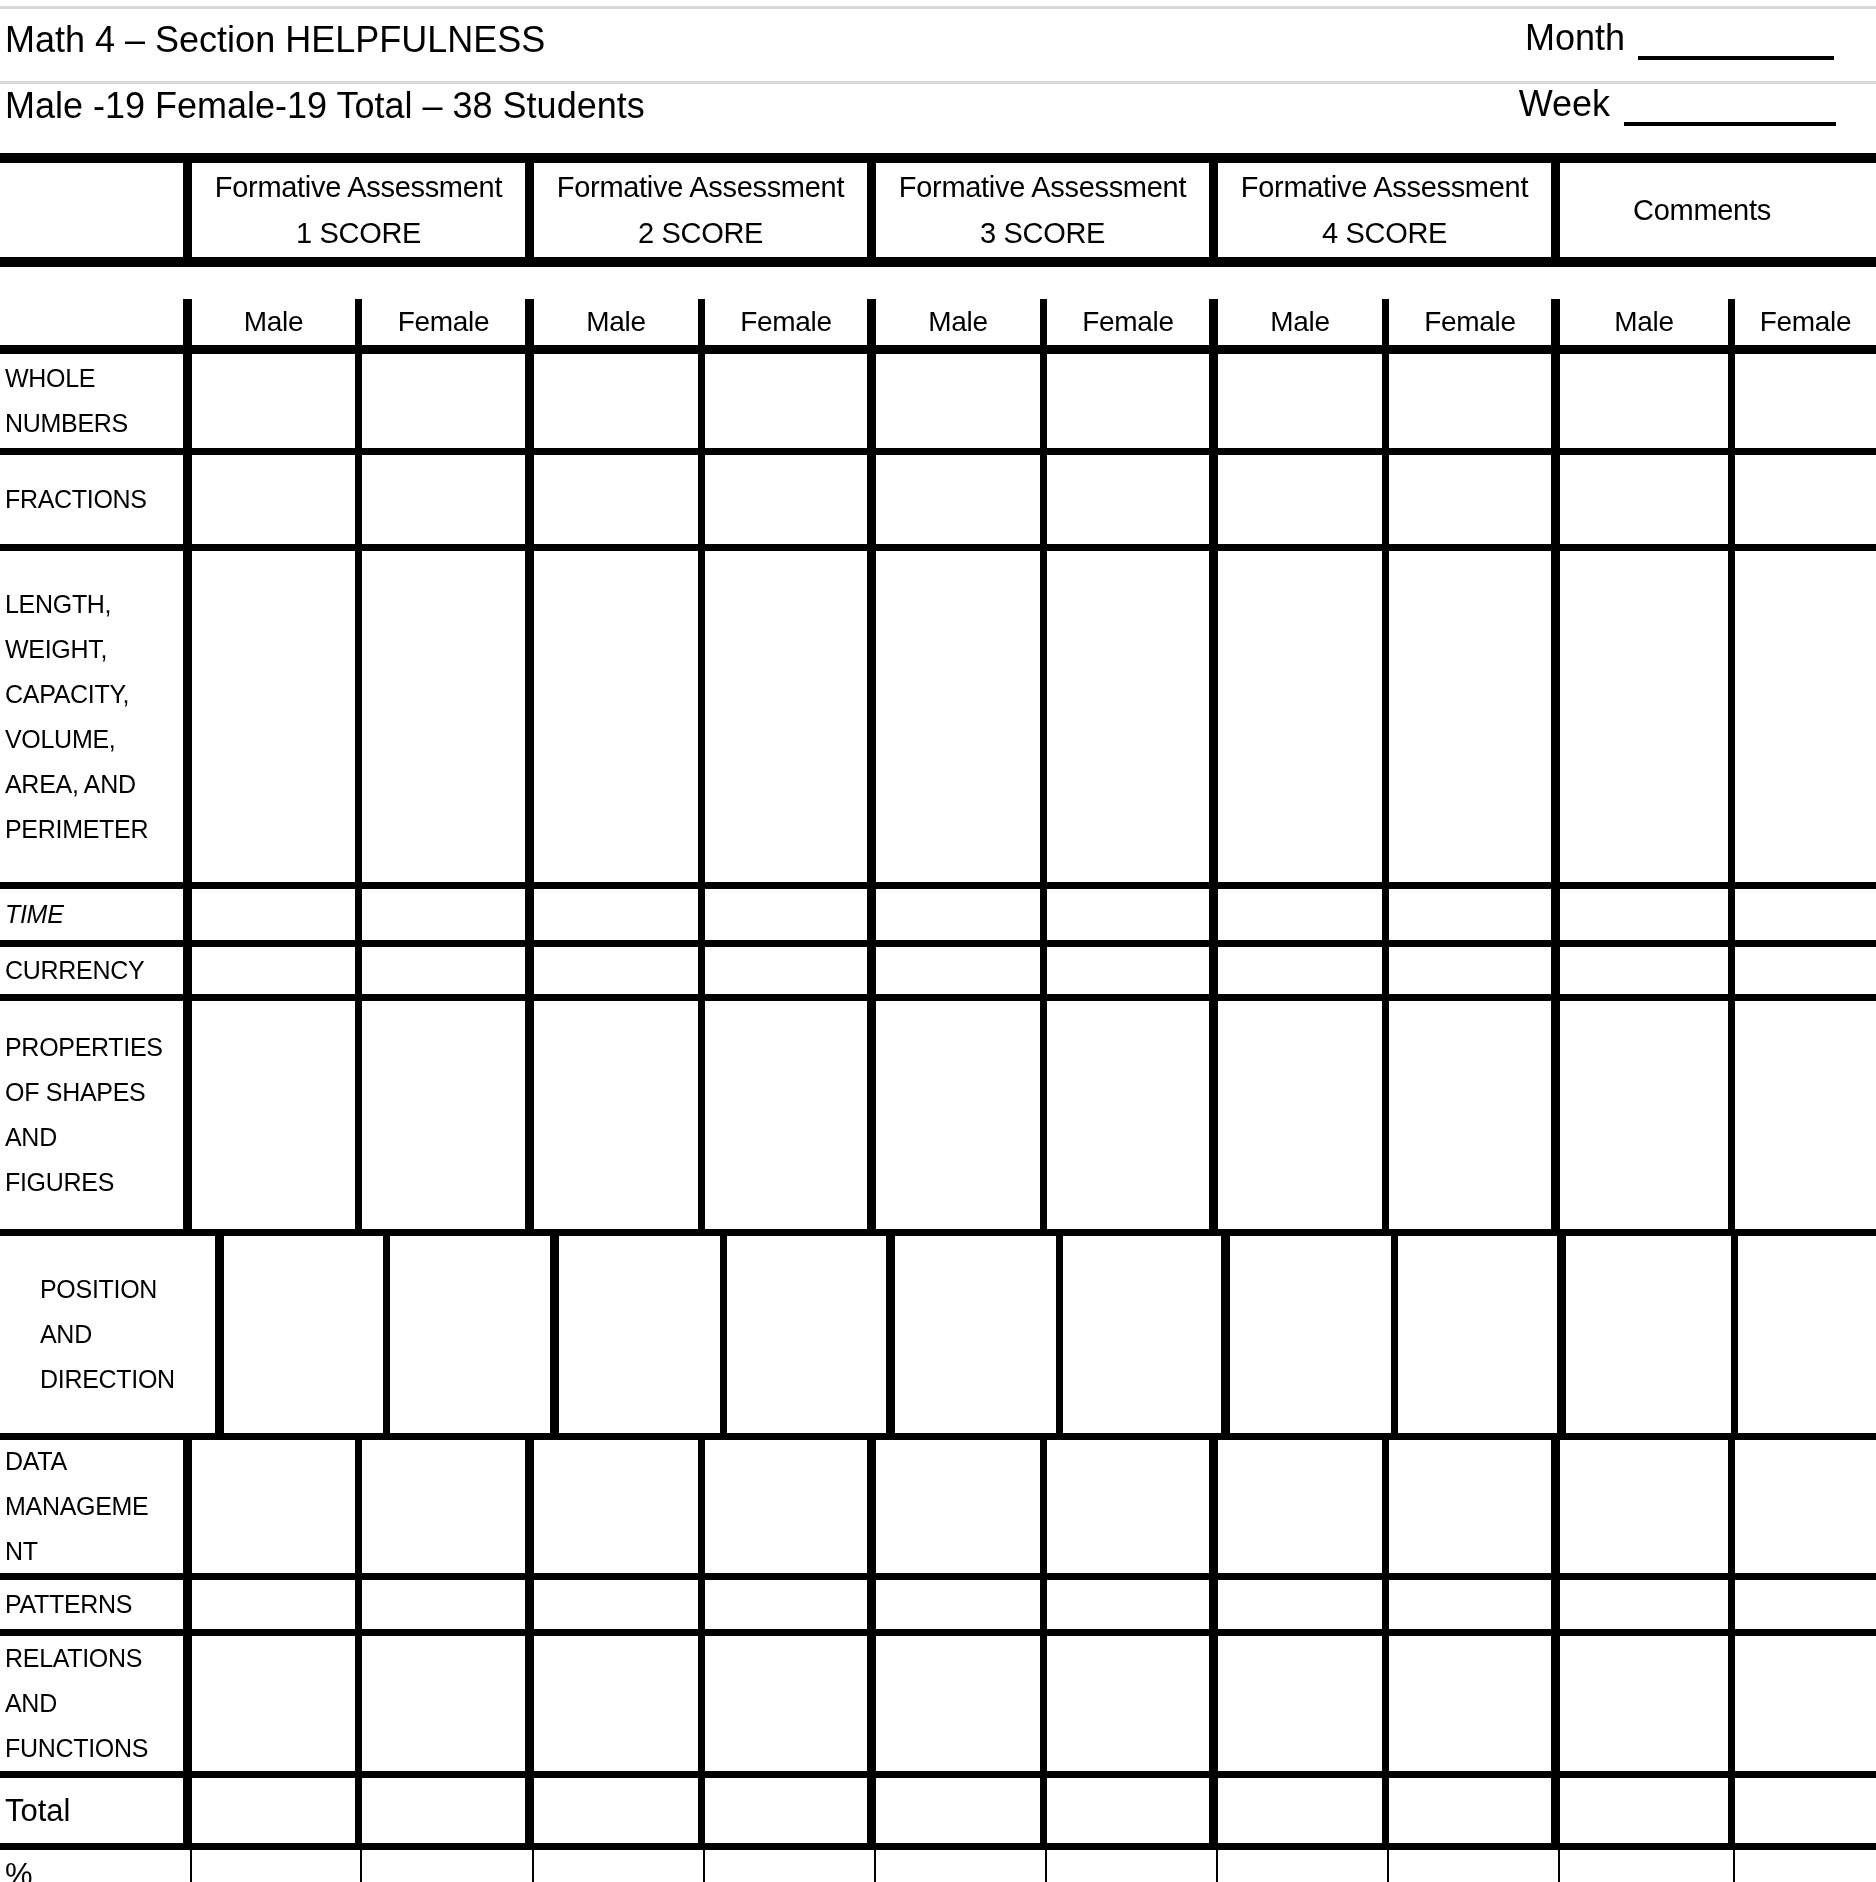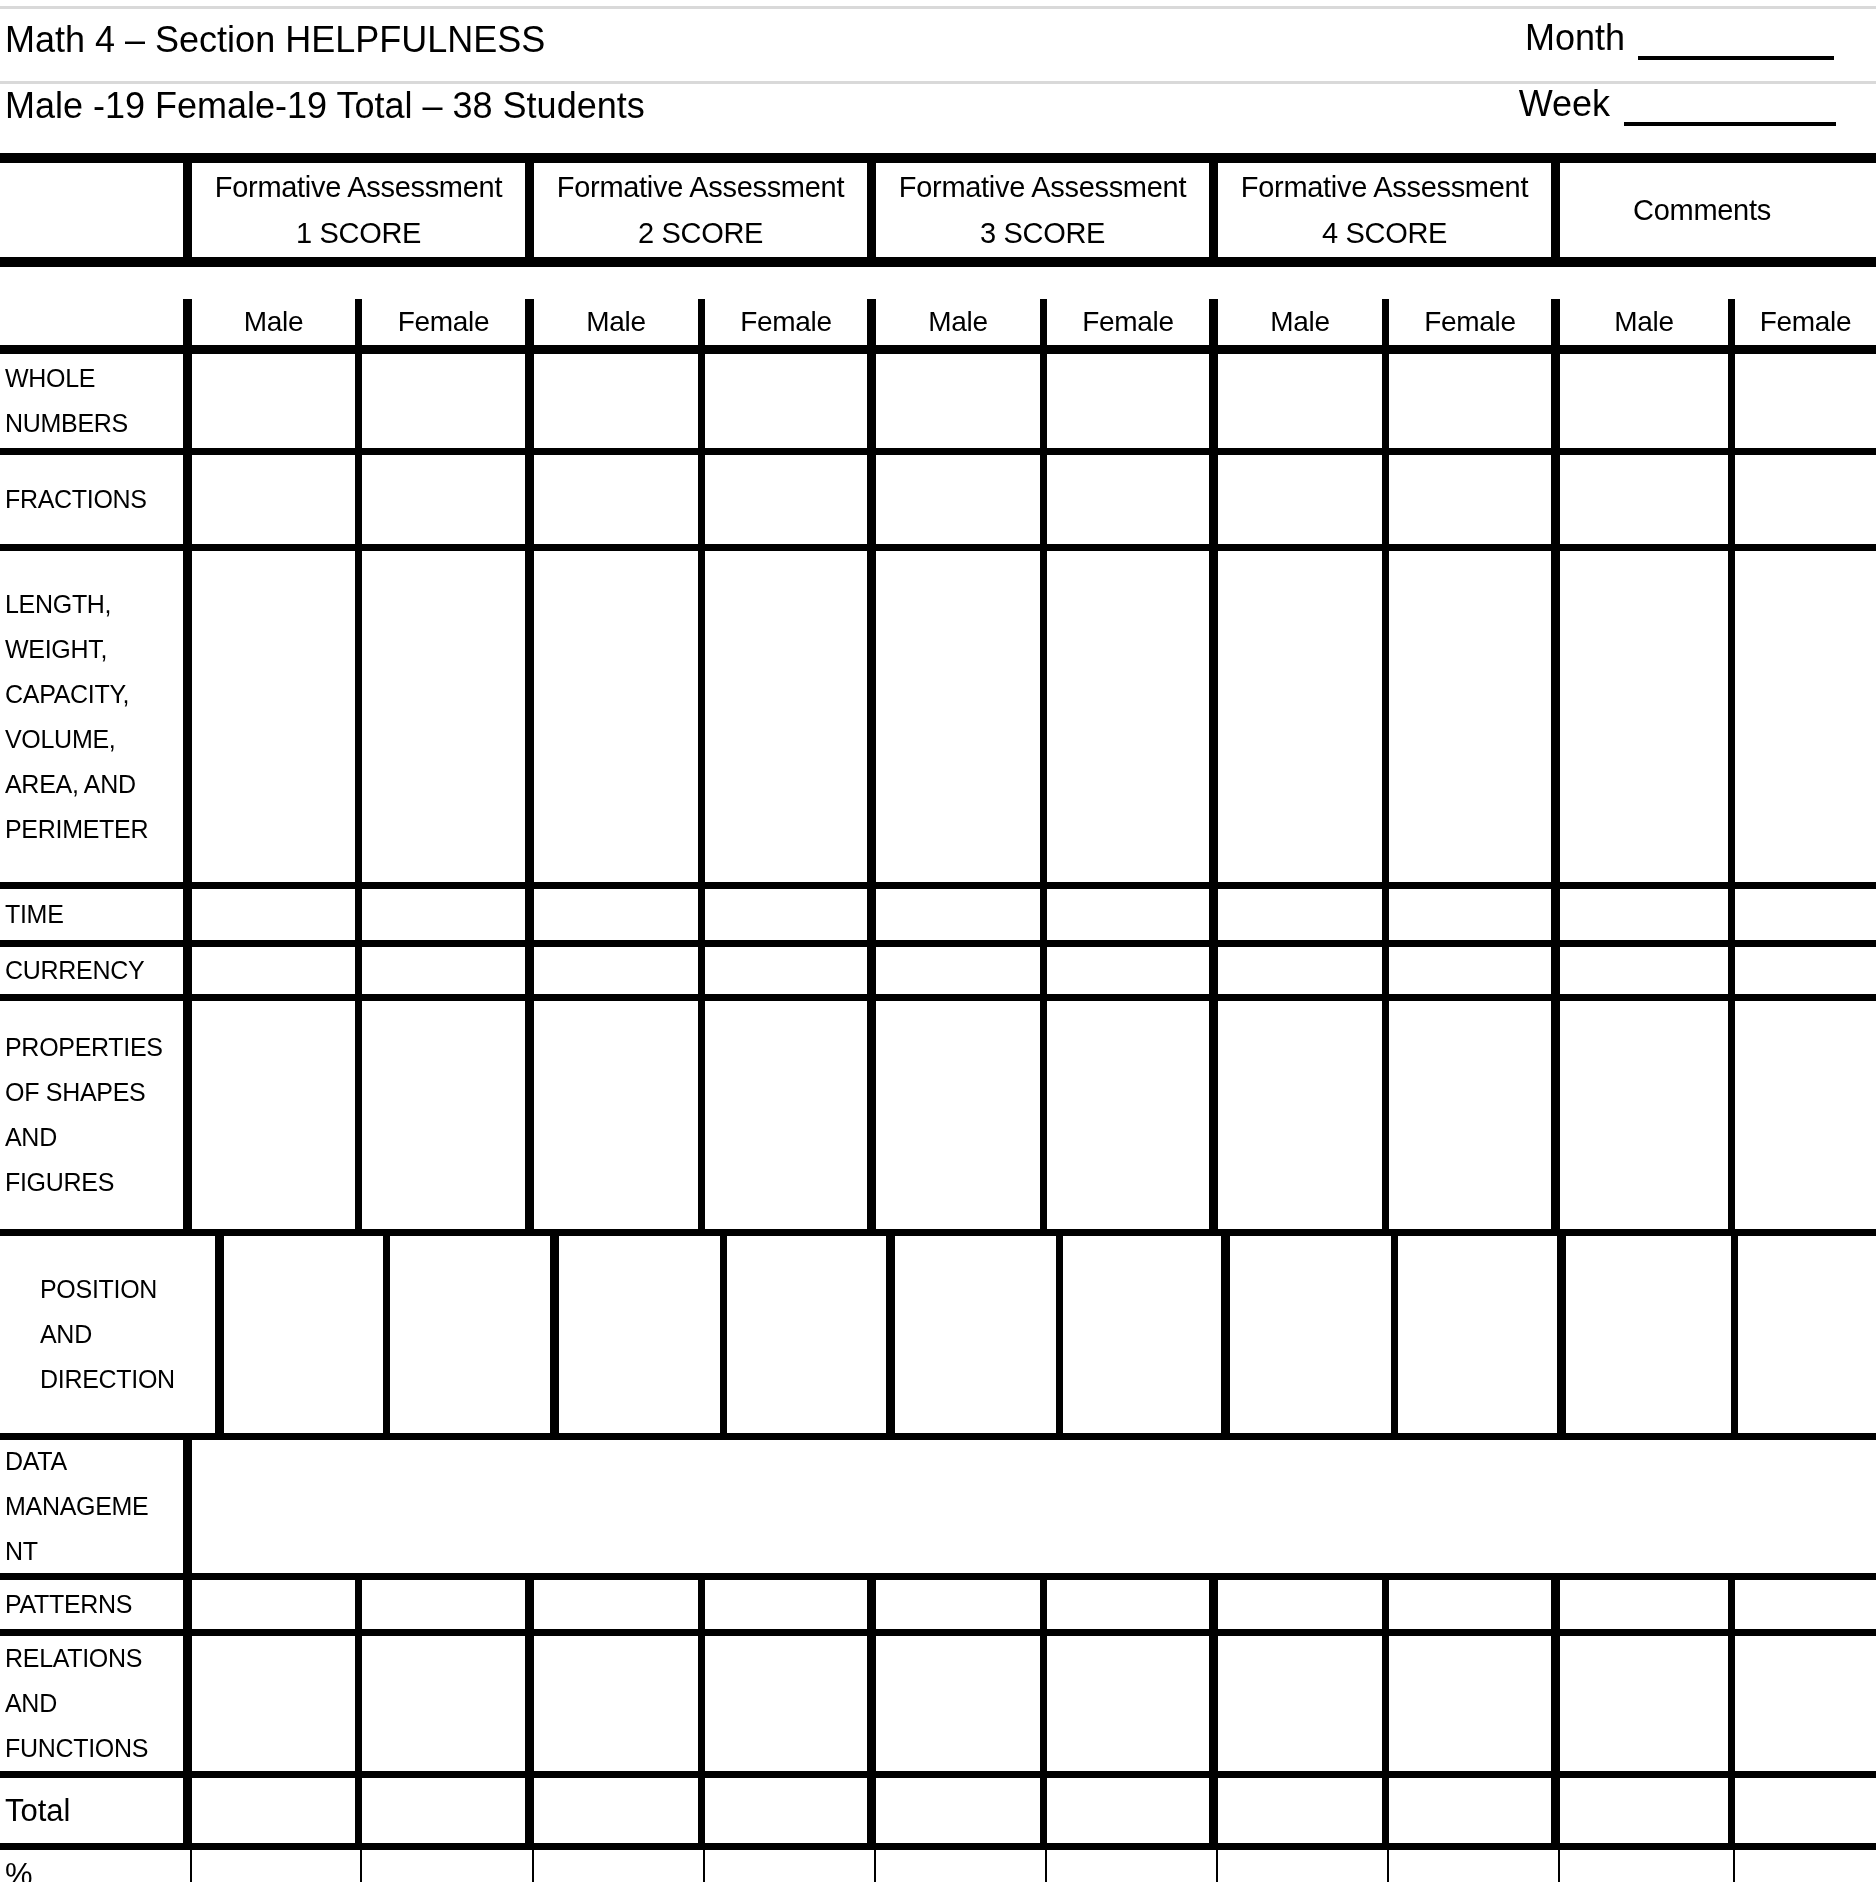--- a/index.html
+++ b/index.html
@@ -190,21 +190,21 @@
     <div class="cell c2"></div>
     <div class="cell c3"></div>
     <div class="cell c4"></div>
     <div class="cell c5"></div>
     <div class="cell c6"></div>
     <div class="cell c7"></div>
     <div class="cell c8"></div>
     <div class="cell c9"></div>
     <div class="cell c10"></div>
   </div>
-        <div class="trow" style="height: 51px;">
+        <div class="trow" style="height: 51px; font-style: italic;">
     <div class="cell lab">TIME</div>
     <div class="cell c1"></div>
     <div class="cell c2"></div>
     <div class="cell c3"></div>
     <div class="cell c4"></div>
     <div class="cell c5"></div>
     <div class="cell c6"></div>
     <div class="cell c7"></div>
     <div class="cell c8"></div>
     <div class="cell c9"></div>
@@ -247,21 +247,21 @@
     <div class="cell c2"></div>
     <div class="cell c3"></div>
     <div class="cell c4"></div>
     <div class="cell c5"></div>
     <div class="cell c6"></div>
     <div class="cell c7"></div>
     <div class="cell c8"></div>
     <div class="cell c9"></div>
     <div class="cell c10"></div>
   </div>
-        <div class="trow" style="height: 133px; flex-direction: column;">
+        <div class="trow" style="height: 133px;">
     <div class="cell lab">DATA
 MANAGEME
 NT</div>
     <div class="cell c1"></div>
     <div class="cell c2"></div>
     <div class="cell c3"></div>
     <div class="cell c4"></div>
     <div class="cell c5"></div>
     <div class="cell c6"></div>
     <div class="cell c7"></div>

